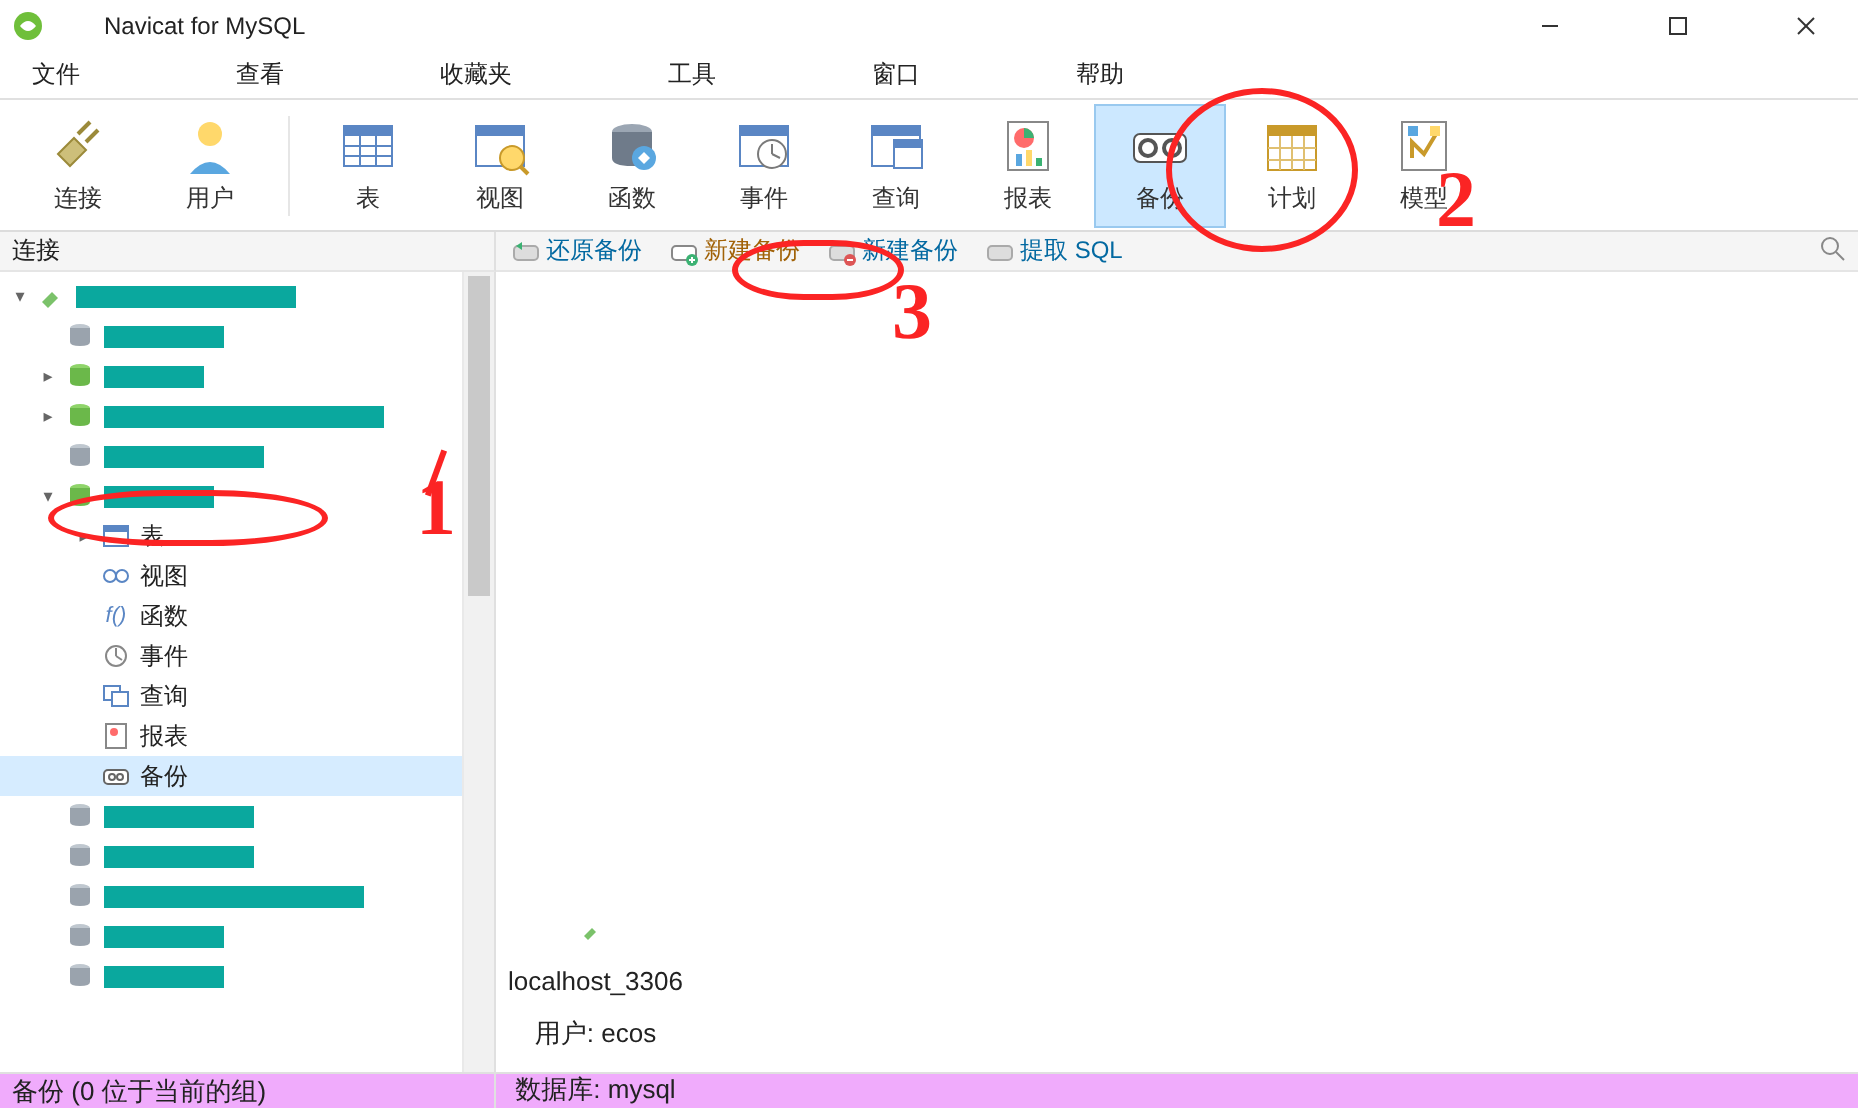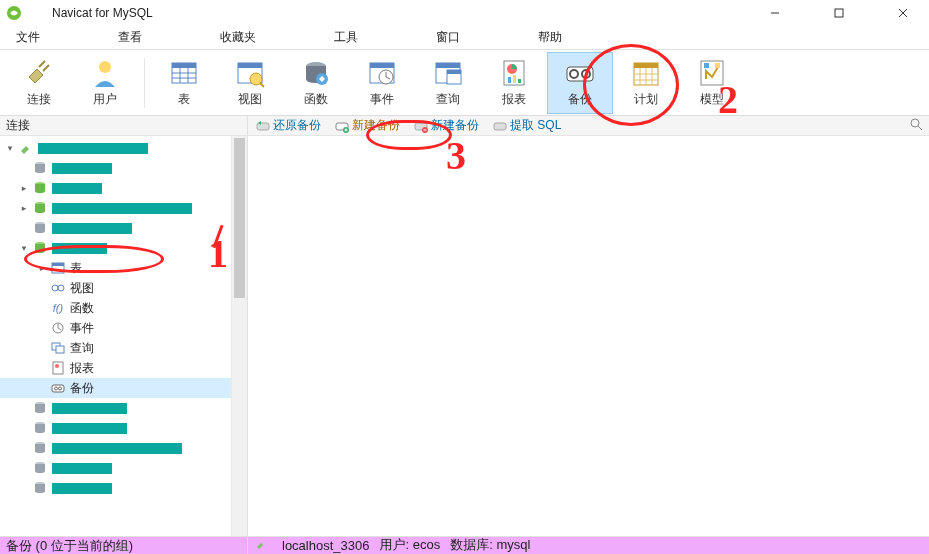--- a/index.html
+++ b/index.html
@@ -42,21 +42,21 @@
 .main { flex: 1; display: flex; flex-direction: column; }
 .sub-toolbar { height: 20px; background: #f5f5f5; border-bottom: 1px solid #e5e5e5; display: flex; align-items: center; padding-left: 8px; position: relative; }
 .sub-btn { display: flex; align-items: center; margin-right: 14px; color: #a16207; }
 .sub-btn.disabled { color: #0369a1; }
 .sub-btn .sicon { width: 14px; height: 14px; margin-right: 3px; }
 
 .content { flex: 1; background: #fff; }
 
 .status-bar { height: 18px; background: #f0abfc; border-top: 1px solid #e0e0e0; display: flex; align-items: flex-end; font-size: 13px; }
 .status-left { width: 248px; padding-left: 6px; border-right: 1px solid #e0e0e0; height: 100%; display: flex; align-items: center; }
-.status-right { padding-left: 6px; display: flex; align-items: center; gap: 10px; }
+.status-right { padding-left: 6px; display: flex; align-items: center; gap: 10px; flex-direction: column; }
 
 
 .ann { position: absolute; border: 3px solid #fb2424; border-radius: 50%; pointer-events: none; }
 .ann-label { position: absolute; color: #fb2424; font-size: 40px; font-weight: bold; font-family: "Comic Sans MS", cursive; pointer-events: none; }
 .ann-stroke { position: absolute; background: #fb2424; pointer-events: none; }
 </style>
 </head>
 <body>
 
 <div class="title-bar">

